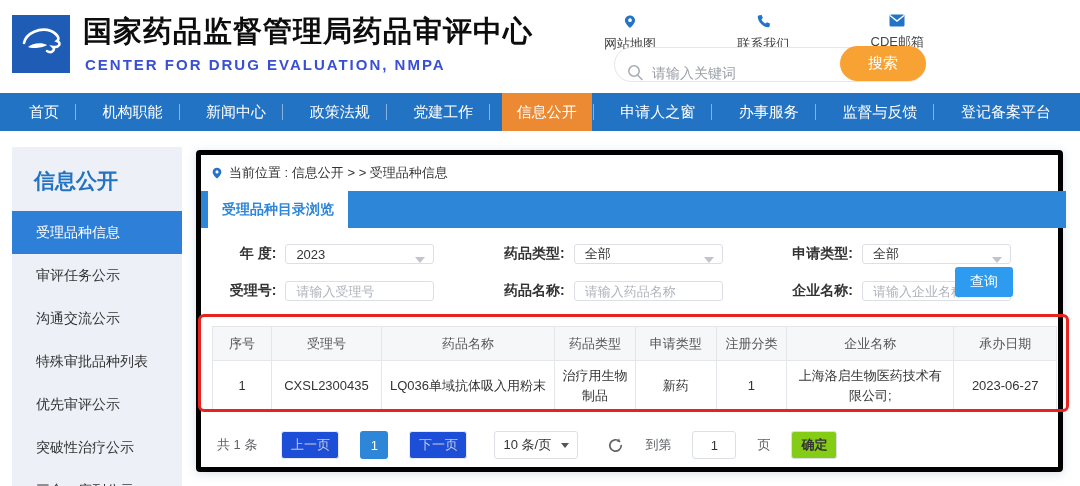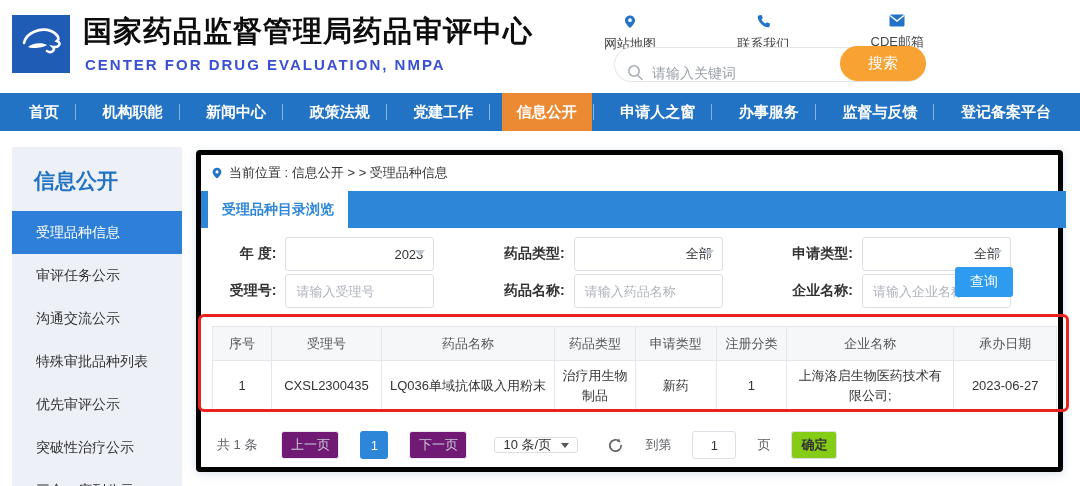--- a/index.html
+++ b/index.html
@@ -14,58 +14,58 @@
   .h-sub   { position:absolute; left:85px; top:56px; font-size:15px; font-weight:bold; color:#3950d2; letter-spacing:2px; white-space:nowrap; }
   .h-links { position:absolute; right:16px; top:14px; width:320px; display:flex; justify-content:space-between; }
   .h-link  { display:flex; align-items:center; gap:6px; font-size:13px; color:#444; cursor:pointer;flex-direction:column; }
   .h-search { position:absolute; right:14px; top:47px; width:312px; height:35px; border:1px solid #e4e6ea; border-radius:18px; background:#fff; display:flex; align-items:flex-end; padding-left:12px; }
   .h-search input { border:none; outline:none; flex:1; font-size:14px; color:#333; background:transparent; min-width:0; }
   .h-search input::placeholder { color:#9aa0a8; }
   .search-btn { width:86px; height:35px; margin-right:-1px; border:none; border-radius:18px; background:#f9a234; color:#fff; font-size:15px; cursor:pointer; flex:none; }
 
   
   .nav { position:absolute; left:0; top:93px; width:1080px; height:38px; background:#2273c4; display:flex; align-items:stretch; padding:0 14px; justify-content:space-between; }
-  .nav-item { display:flex; align-items:center; padding:0 15px; color:#fff; font-size:15px; font-weight:bold; position:relative; cursor:pointer; white-space:nowrap; }
+  .nav-item { display:flex; align-items:center; padding:0 15px; color:#fff; font-size:15px; font-weight:normal; position:relative; cursor:pointer; white-space:nowrap; }
   .nav-item:not(:last-child)::after { content:""; position:absolute; right:-2px; top:11px; height:16px; width:1px; background:rgba(255,255,255,.45); }
   .nav-item.active { background:#ec8933; }
 
   
   .sidebar { position:absolute; left:12px; top:147px; width:170px; height:339px; background:#edf1f7; }
   .sb-title { padding:20px 0 16px 22px; font-size:21px; font-weight:bold; color:#2273c4; }
   .sb-item { height:43px; line-height:43px; padding-left:24px; font-size:14px; color:#333; cursor:pointer; white-space:nowrap; }
   .sb-item.active { background:#2e7fd8; color:#fff; }
 
   
   .panel { position:absolute; left:196px; top:150px; width:867px; height:322px; background:#fff; border:5px solid #000000; border-radius:4px; box-shadow:0 2px 10px rgba(130,155,190,.30); }
   .breadcrumb { position:absolute; left:10px; top:9px; display:flex; align-items:center; gap:6px; font-size:13px; color:#333; }
   .tabbar { position:absolute; left:0; top:36px; width:865px; height:37px; background:#2e86d8; display:flex; }
   .tab { height:37px; display:flex; align-items:center; justify-content:center; font-size:14px; font-weight:bold; color:#fff; cursor:pointer; }
   .tab.active { background:#fff; color:#2e86d8; width:140px; margin-left:7px; }
   .tab.inactive { width:176px; }
 
   .filters { position:absolute; left:0; top:84px; width:865px; }
   .f-row { display:flex; align-items:center; height:30px; margin-bottom:7px; }
   .f-label { width:76px; text-align:right; font-size:14px; font-weight:bold; color:#333; margin-right:9px; white-space:nowrap; }
-  .f-select, .f-input { width:150px; height:34px; border:1px solid #dcdfe6; border-radius:3px; background:#fff; display:flex; align-items:center; padding:0 10px; font-size:13px; color:#333; margin-right:55px; position:relative;justify-content:flex-end; }
+  .f-select, .f-input { width:150px; height:20px; border:1px solid #dcdfe6; border-radius:3px; background:#fff; display:flex; align-items:center; padding:0 10px; font-size:13px; color:#333; margin-right:55px; position:relative; }
   .f-select .caret { position:absolute; right:8px; top:12px; width:0; height:0; border-left:5px solid transparent; border-right:5px solid transparent; border-top:6px solid #c0c4cc; }
   .f-input input { border:none; outline:none; width:100%; font-size:13px; color:#333; background:transparent; }
   .f-input input::placeholder { color:#aeb3bb; }
   .query-btn { position:absolute; left:754px; top:112px; width:58px; height:30px; border:none; border-radius:3px; background:#2d9cf0; color:#fff; font-size:14px; cursor:pointer; }
 
   .grid { position:absolute; left:11px; top:171px; width:845px; border-collapse:collapse; font-size:13px; }
   .grid th { height:34px; background:#f6f7f9; color:#555; font-weight:normal; border:1px solid #e3e6ea; text-align:center; }
   .grid td { height:50px; background:#fff; color:#333; border:1px solid #e3e6ea; text-align:center; line-height:1.5; padding:2px 6px; }
 
   .annotation { position:absolute; left:198px; top:314px; width:871px; height:98px; border:3px solid #e8221c; border-radius:6px; pointer-events:none; z-index:5; }
 
   .pager { position:absolute; left:16px; top:276px; display:flex; align-items:center; gap:21px; font-size:13px; color:#606266;justify-content:flex-end; }
   .pg-total { margin-right:3px; white-space:nowrap; }
-  .pg-btn { min-width:58px; height:28px; border:1px solid #e8eaee; border-radius:3px; background:#701a75; color:#c6cad1; font-size:13px; display:flex; align-items:center; justify-content:center; cursor:pointer; padding:0 8px; }
+  .pg-btn { min-width:58px; height:28px; border:1px solid #e8eaee; border-radius:3px; background:#1d4ed8; color:#c6cad1; font-size:13px; display:flex; align-items:center; justify-content:center; cursor:pointer; padding:0 8px; }
   .pg-num { width:28px; height:28px; border-radius:3px; background:#2e86d8; color:#fff; display:flex; align-items:center; justify-content:center; cursor:pointer; }
-  .pg-size { width:84px; height:16px; border:1px solid #dcdfe6; border-radius:3px; display:flex; align-items:center; justify-content:space-between; padding:0 8px; color:#333; cursor:pointer; margin-left:6px; }
+  .pg-size { width:84px; height:28px; border:1px solid #dcdfe6; border-radius:3px; display:flex; align-items:center; justify-content:space-between; padding:0 8px; color:#333; cursor:pointer; margin-left:6px; }
   .pg-size .caret { width:0; height:0; border-left:4px solid transparent; border-right:4px solid transparent; border-top:5px solid #555; }
   .pg-refresh { margin-left:8px; display:flex; align-items:center; cursor:pointer; }
   .pg-goto-input { width:44px; height:28px; border:1px solid #dcdfe6; border-radius:3px; text-align:center; font-size:13px; color:#333; outline:none; }
   .pg-confirm { width:46px; height:28px; border:1px solid #dcdfe6; border-radius:3px; background:#84cc16; color:#333; font-size:13px; font-weight:bold; cursor:pointer; }
 </style>
 </head>
 <body>
 
 <div class="page">
 

